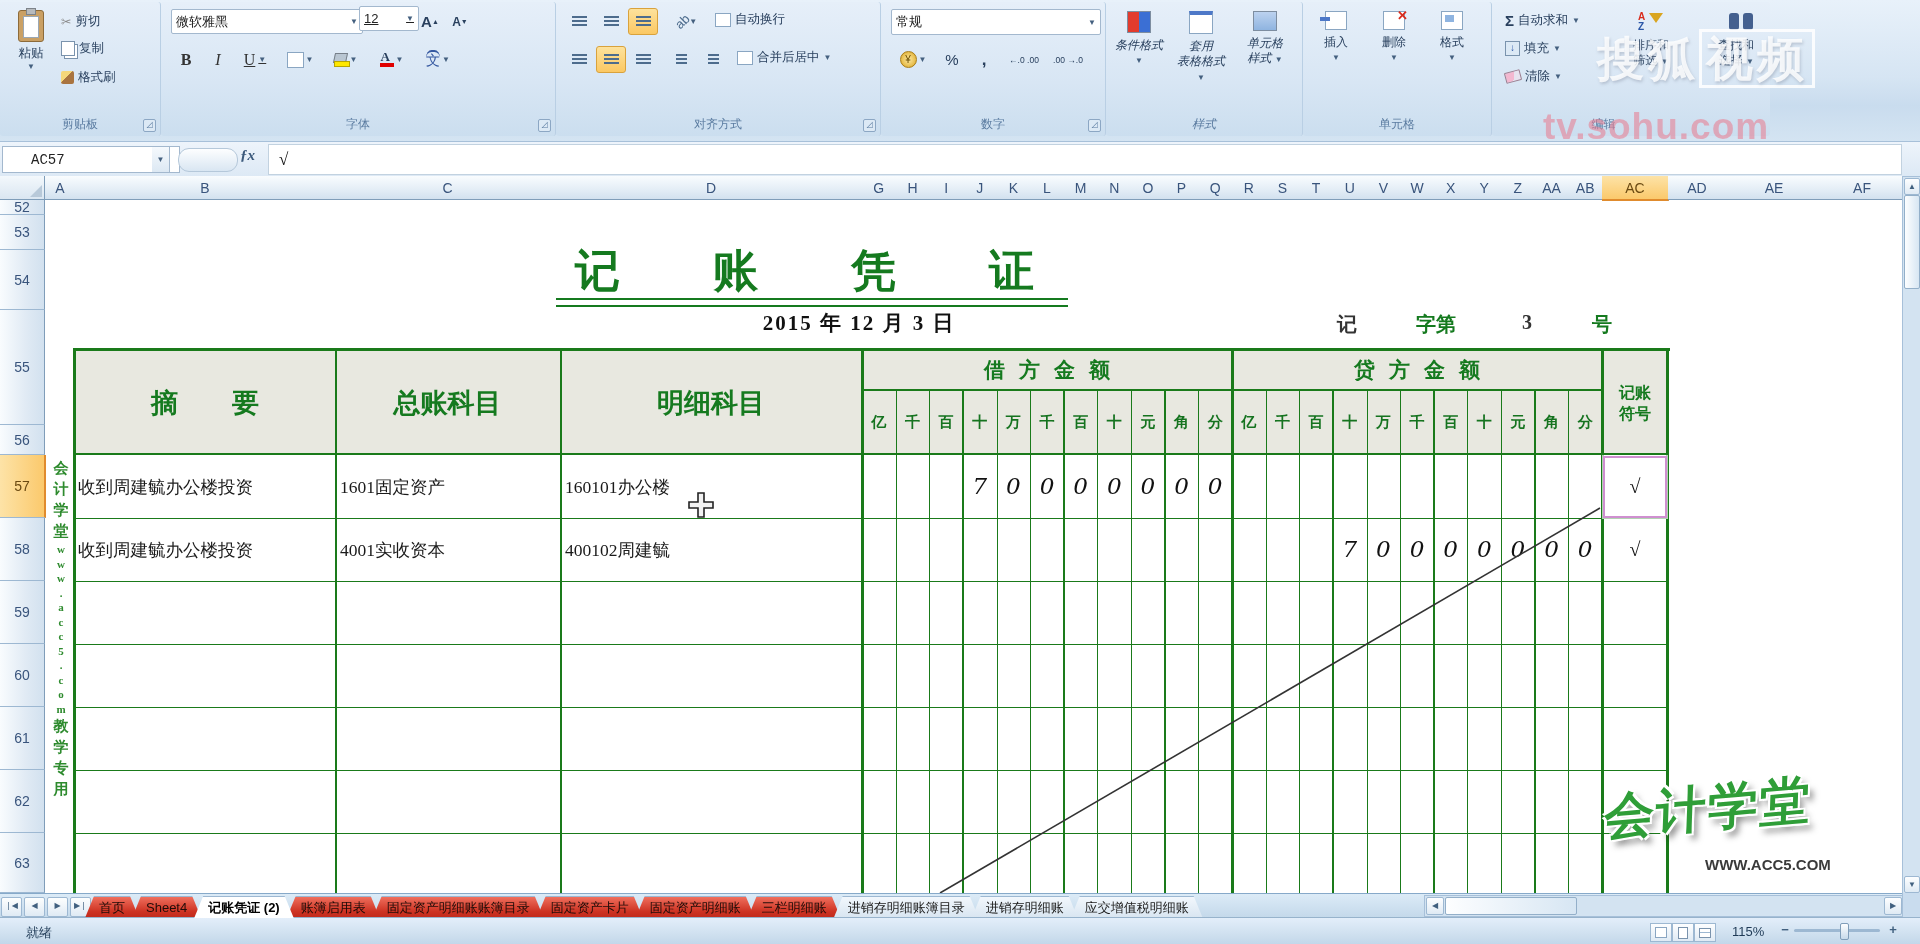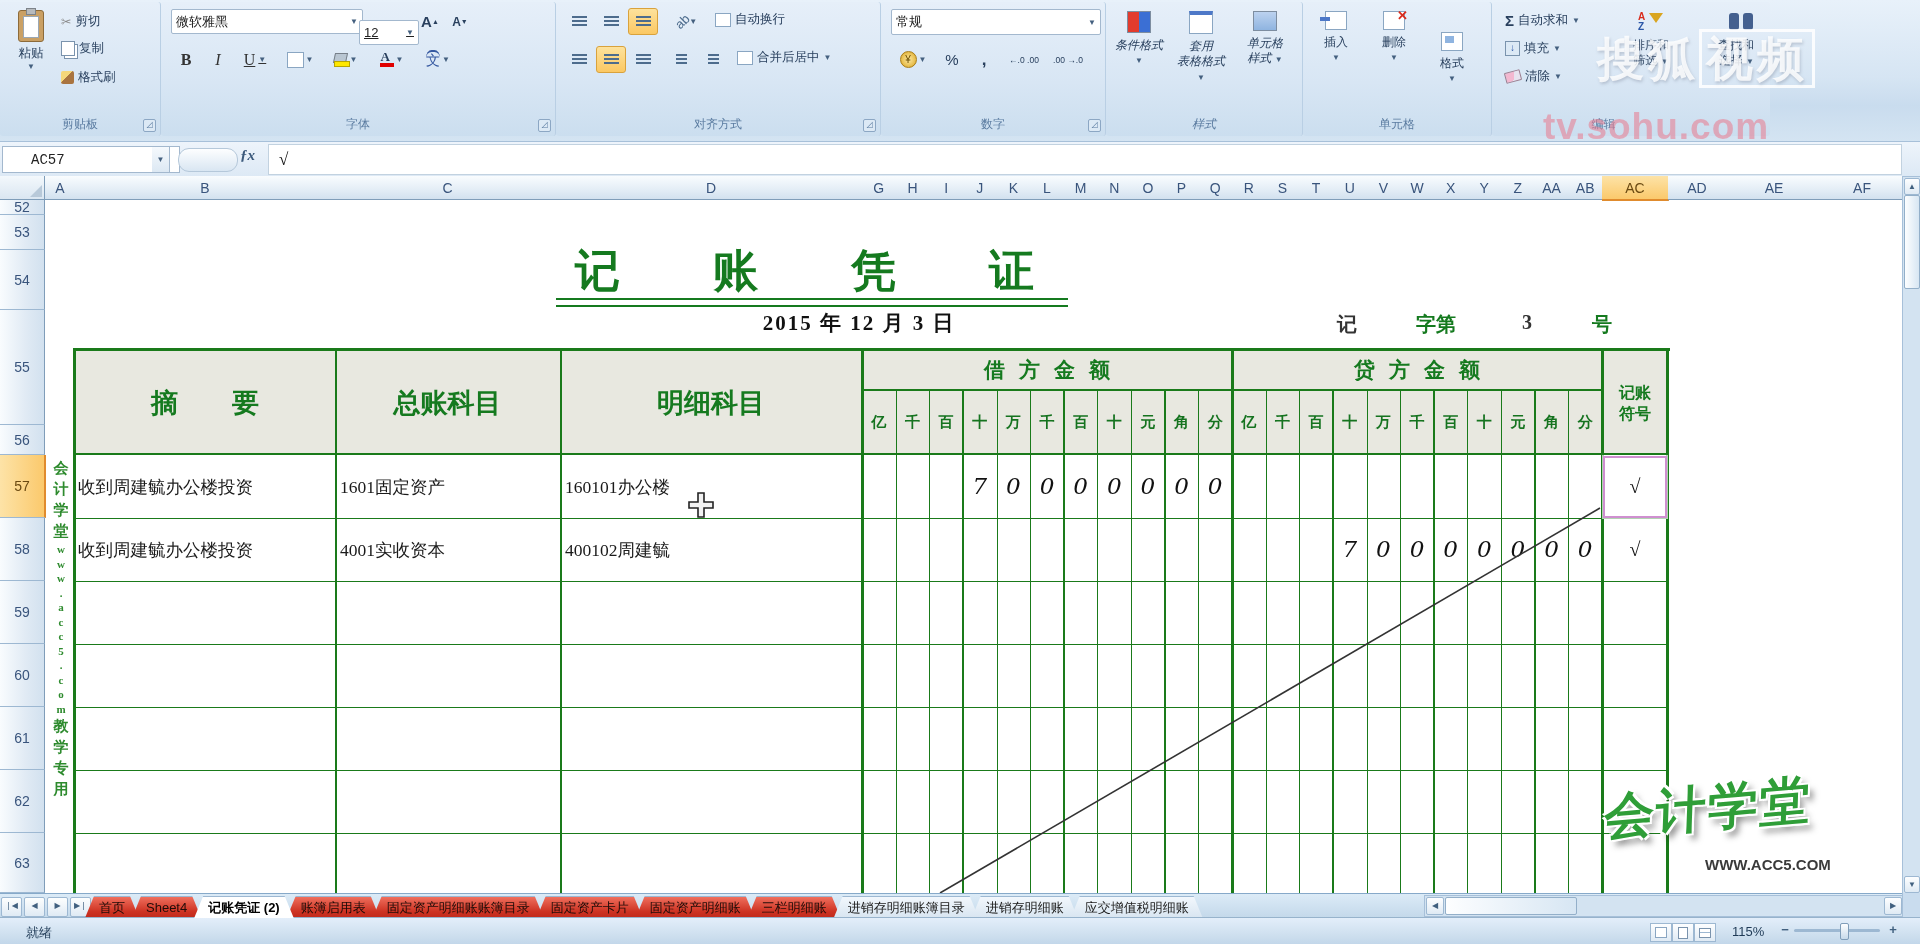--- a/index.html
+++ b/index.html
@@ -136,21 +136,21 @@
     </div>
     <div class="rlabel">剪贴板</div>
     <div class="launch">◿</div>
   </div>
 
   <div class="rgroup" style="left:161px;width:394px;">
     <div class="combo" style="left:10px;top:7px;width:182px;height:23px;">
       <span>微软雅黑</span>
         <span class="da">▼</span>
     </div>
-    <div class="combo" style="left:198px;top:18px;width:50px;height:23px;text-decoration:underline;">
+    <div class="combo" style="left:198px;top:4px;width:50px;height:23px;text-decoration:underline;">
       <span>12</span>
         <span class="da">▼</span>
     </div>
     <div class="tbtn" style="left:254px;top:6px;font-size:15px;font-weight:bold;color:#29405e;">A<span style="font-size:7px;">▲</span></div>
     <div class="tbtn" style="left:284px;top:6px;font-size:12px;font-weight:bold;color:#29405e;">A<span style="font-size:7px;">▼</span></div>
     <div class="tbtn" style="left:10px;top:44px;font-weight:bold;font-family:'Liberation Serif',serif;font-size:16px;">
         <span>B</span>
       </div>
     <div class="tbtn" style="left:42px;top:44px;font-style:italic;font-family:'Liberation Serif',serif;font-size:16px;">
         <span>I</span>
@@ -279,21 +279,21 @@
       <span>插入</span>
         <span class="da">▼</span>
     </div>
     <div class="bigbtn" style="left:64px;width:54px;">
       <span class="bic icb gridic" style="width:20px;height:17px;">
           <span style="position:absolute;right:-4px;top:-4px;color:#d92b1c;font-size:13px;font-weight:bold;">✕</span>
         </span>
       <span>删除</span>
         <span class="da">▼</span>
     </div>
-    <div class="bigbtn" style="left:122px;width:54px;justify-content:center;">
+    <div class="bigbtn" style="left:122px;width:54px;">
       <span class="bic icb gridic" style="width:20px;height:17px;">
           <span style="position:absolute;left:3px;top:3px;width:9px;height:7px;background:#8fb4e0;"></span>
         </span>
       <span>格式</span>
         <span class="da">▼</span>
     </div>
     <div class="rlabel">单元格</div>
   </div>
 
   <div class="rgroup" style="left:1492px;width:278px;border-right:none;">

